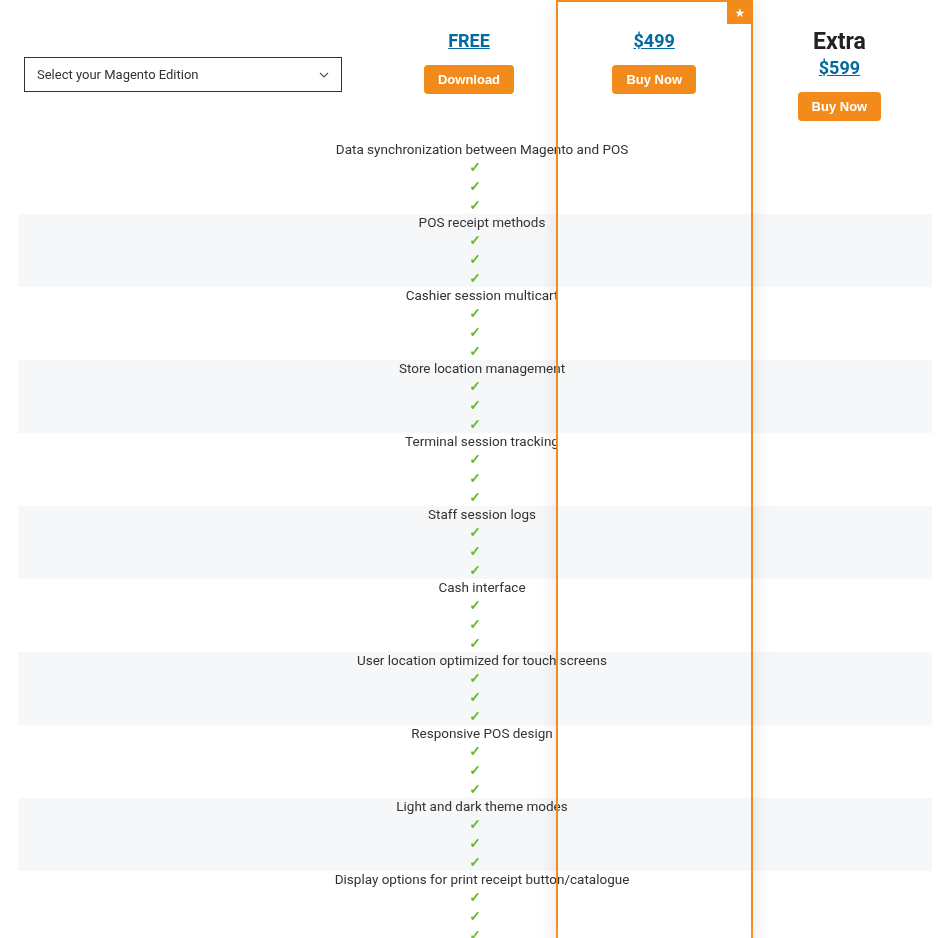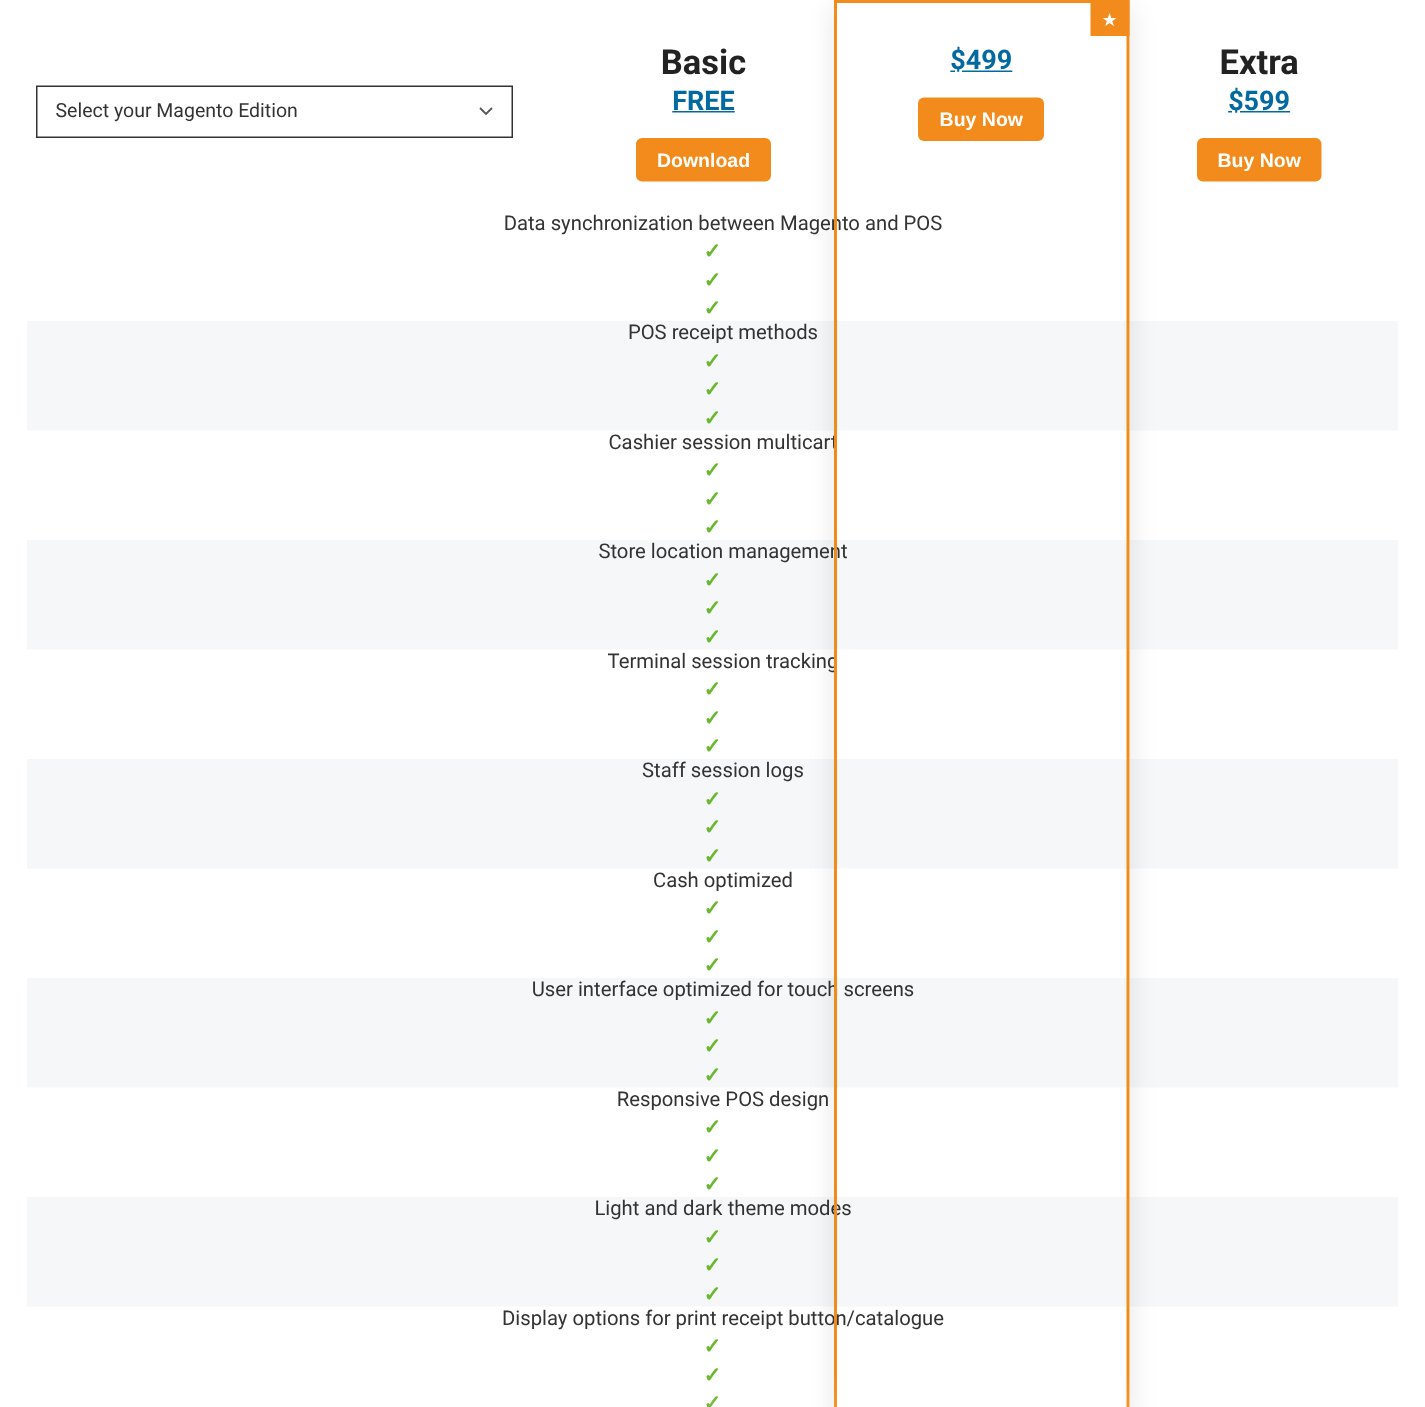--- a/index.html
+++ b/index.html
@@ -108,21 +108,20 @@
       <div class="select-box">
         <span>Select your Magento Edition</span>
         <span class="chev">
           <svg width="10" height="6" viewBox="0 0 10 6">
               <path d="M1 1 L5 5 L9 1" stroke="#555" stroke-width="1.2" fill="none"></path>
             </svg>
         </span>
       </div>
     </div>
     <div class="header-cell">
-      <div class="tier-name">Basic</div>
       <div class="tier-price">FREE</div>
       <button class="btn">Download</button>
     </div>
     <div class="header-cell" style="position:relative;">
       <div class="tier-price">$499</div>
       <button class="btn">Buy Now</button>
     </div>
     <div class="header-cell">
       <div class="tier-name">Extra</div>
       <div class="tier-price">$599</div>
@@ -161,27 +160,27 @@
         <div class="cell"><span class="check">✓</span></div>
         <div class="cell"><span class="check">✓</span></div>
       </div>
       <div class="row alt">
         <div class="cell feat">Staff session logs</div>
         <div class="cell"><span class="check">✓</span></div>
         <div class="cell"><span class="check">✓</span></div>
         <div class="cell"><span class="check">✓</span></div>
       </div>
       <div class="row">
-        <div class="cell feat">Cash optimized</div>
-        <div class="cell"><span class="check">✓</span></div>
-        <div class="cell"><span class="check">✓</span></div>
-        <div class="cell"><span class="check">✓</span></div>
-      </div>
-      <div class="row alt">
-        <div class="cell feat">User interface optimized for touch screens</div>
+        <div class="cell feat">Cash interface</div>
+        <div class="cell"><span class="check">✓</span></div>
+        <div class="cell"><span class="check">✓</span></div>
+        <div class="cell"><span class="check">✓</span></div>
+      </div>
+      <div class="row alt">
+        <div class="cell feat">User location optimized for touch screens</div>
         <div class="cell"><span class="check">✓</span></div>
         <div class="cell"><span class="check">✓</span></div>
         <div class="cell"><span class="check">✓</span></div>
       </div>
       <div class="row">
         <div class="cell feat">Responsive POS design</div>
         <div class="cell"><span class="check">✓</span></div>
         <div class="cell"><span class="check">✓</span></div>
         <div class="cell"><span class="check">✓</span></div>
       </div>

